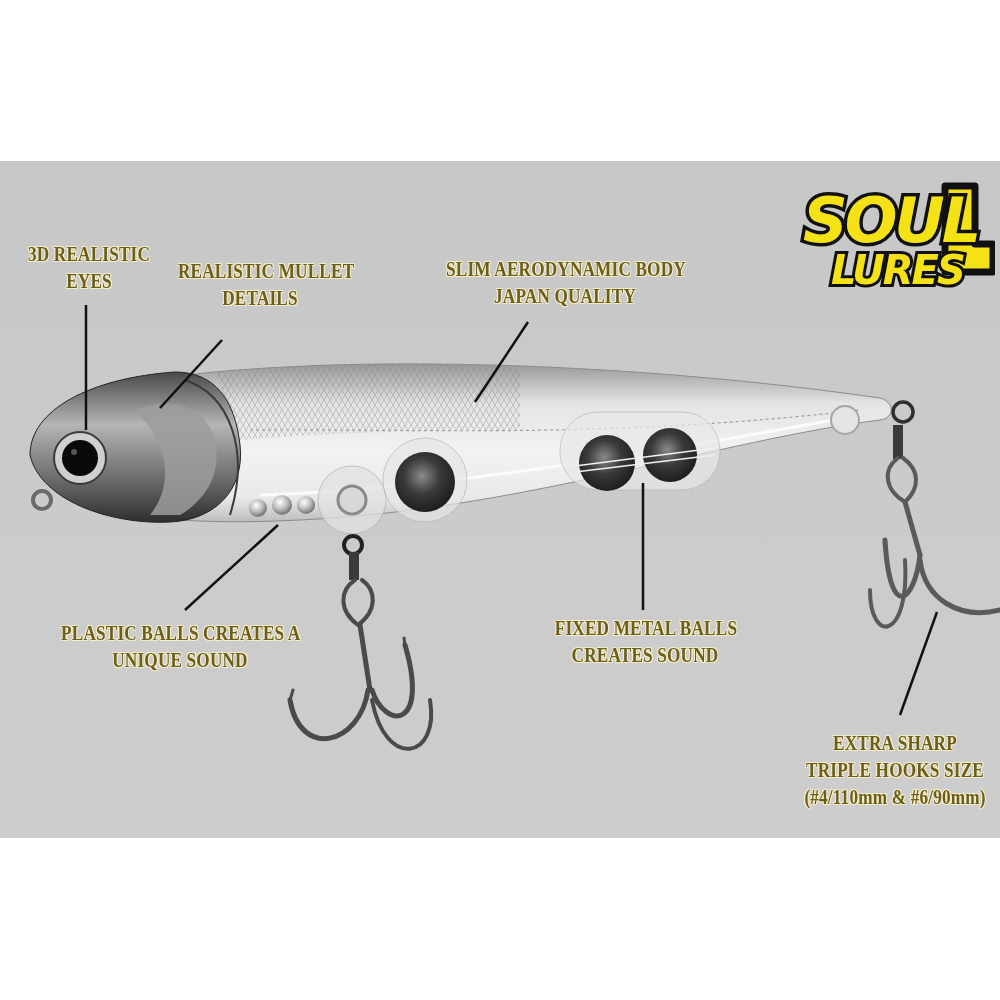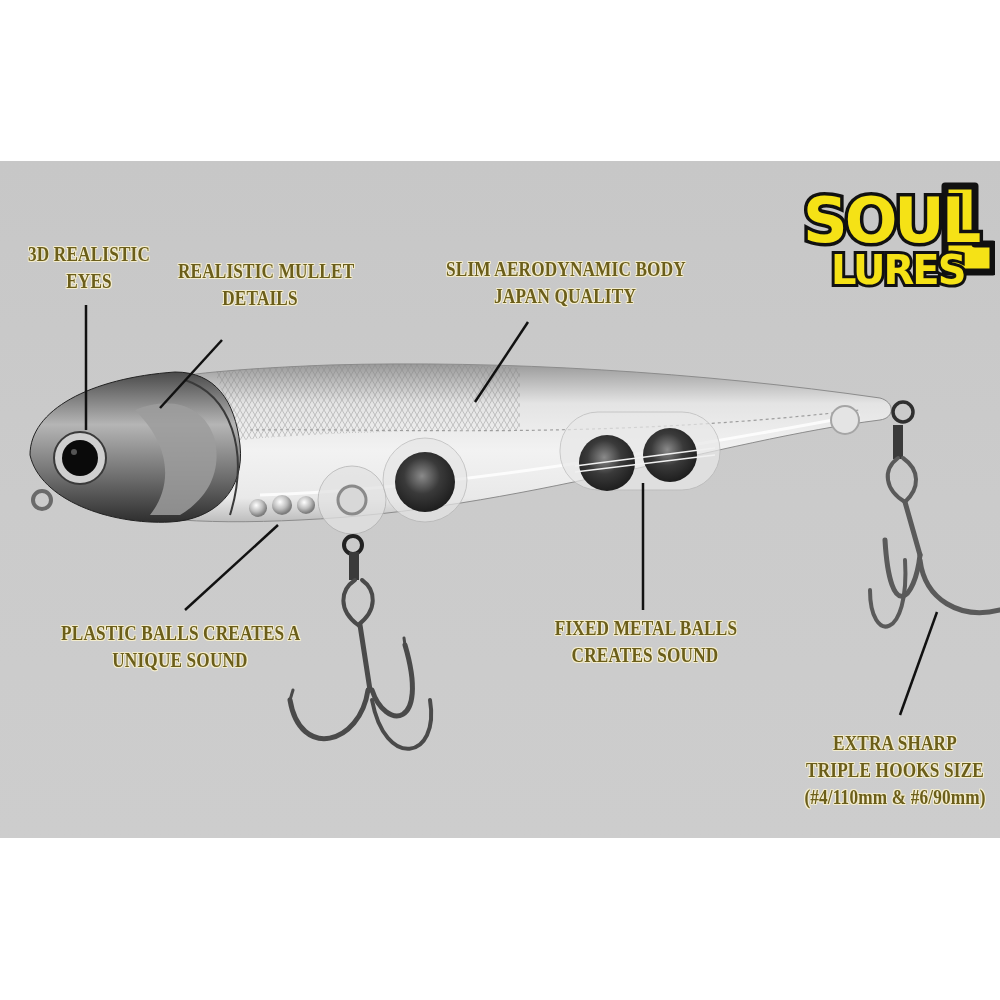--- a/index.html
+++ b/index.html
@@ -5,20 +5,21 @@
     html, body { margin: 0; padding: 0; }
     body {
       width: 1000px; height: 1000px; background: #ffffff;
       position: relative; overflow: hidden;
       font-family: "Liberation Serif", "DejaVu Serif", serif;
     }
     .panel {
       position: absolute; left: 0; top: 161px; width: 1000px; height: 677px;
       background: linear-gradient(180deg, #c7c7c7 0%, #cbcbcb 50%, #cdcdcd 100%);
       overflow: hidden;
+      font-style: italic;
     }
     .label {
       position: absolute;
       color: #6b5e1a;
       font-weight: bold;
       text-align: center;
       font-size: 21px;
       line-height: 27px;
       letter-spacing: 0.2px;
       transform: scaleX(0.82);

